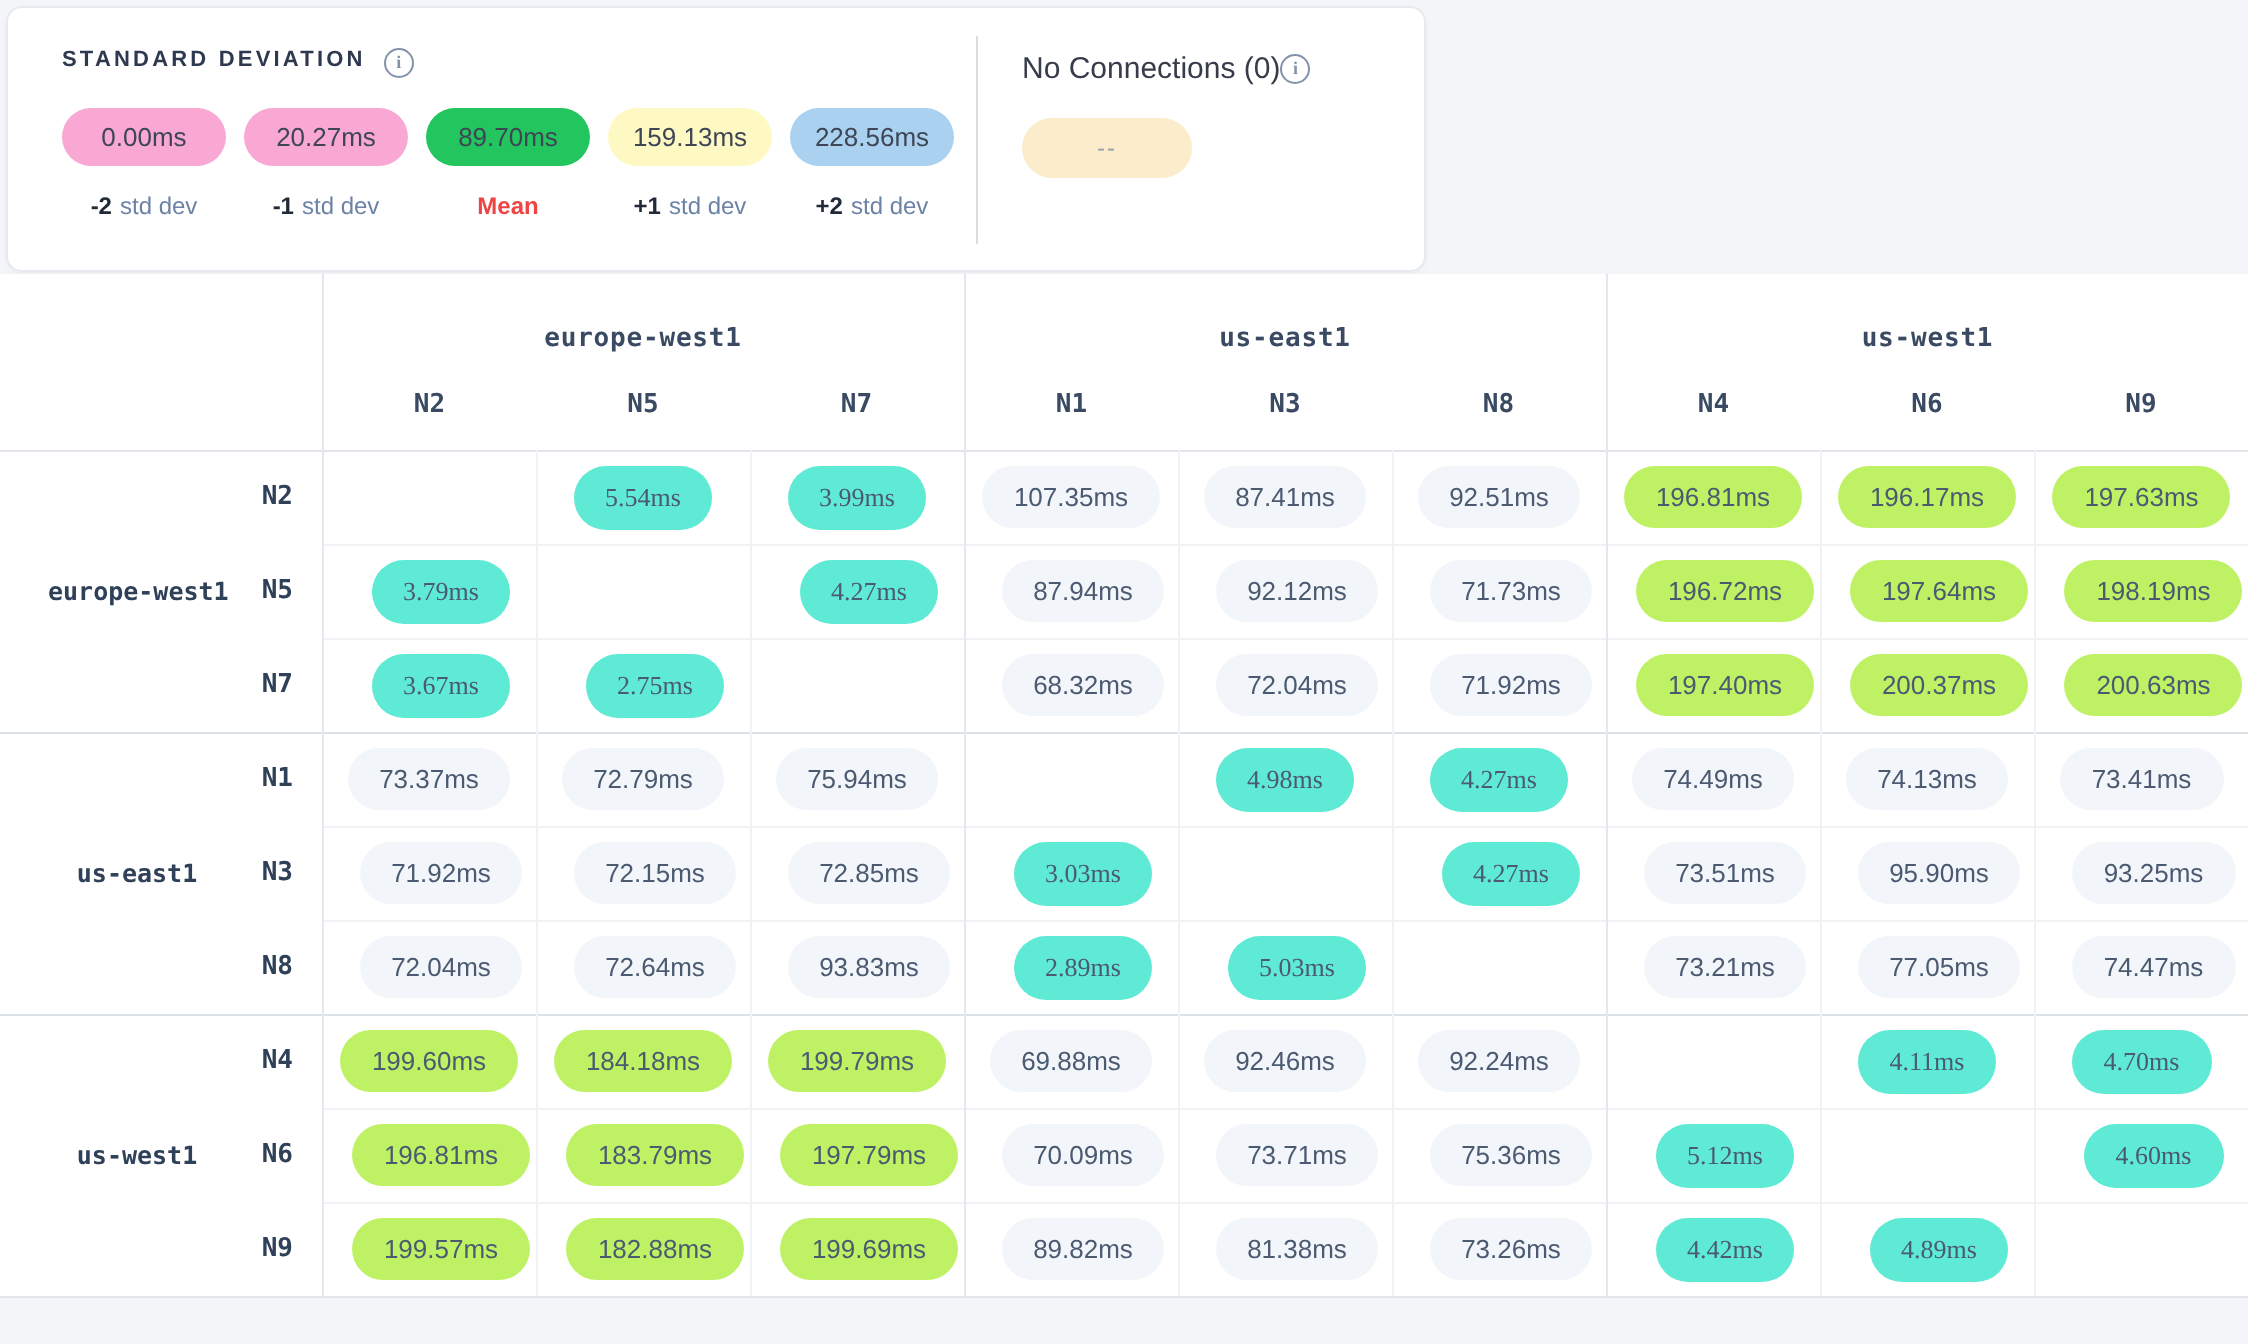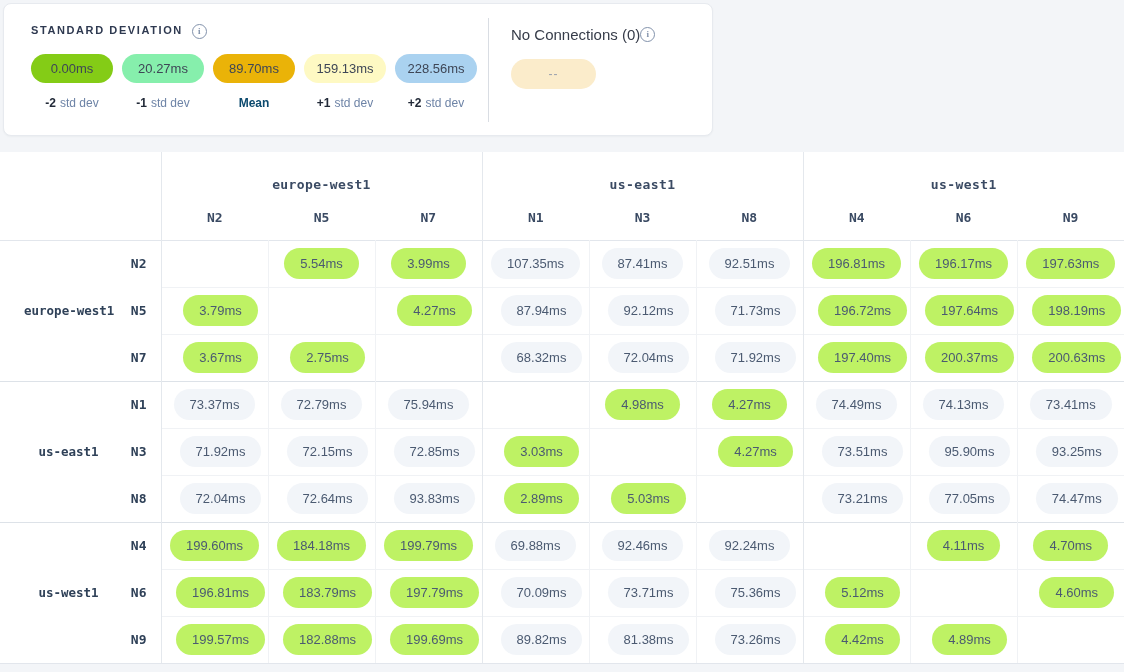--- a/index.html
+++ b/index.html
@@ -36,47 +36,47 @@
     content: "i"; font-size: 9px; font-weight: 700; color: #8292ab;
     font-family: "Liberation Serif", serif; line-height: 1;
   }
   .legend-items { display: flex; gap: 9px; margin-top: 15px; }
   .legend-item { width: 82px; }
   .lpill {
     height: 29px; border-radius: 15px;
     display: flex; align-items: center; justify-content: center;
     font-size: 13px; color: #3e4656;
   }
-  .lg0 { background: #84cc16; }
-  .lg1 { background: #86efac; }
-  .lg2 { background: #eab308; }
+  .lg0 { background: #f9a8d4; }
+  .lg1 { background: #f9a8d4; }
+  .lg2 { background: #22c55e; }
   .lg3 { background: #fef9c3; }
   .lg4 { background: #aad2f0; }
   .llab { margin-top: 13px; text-align: center; font-size: 12px; white-space: nowrap; }
   .lp { font-weight: 700; color: #222a38; }
   .lp:not(:empty) { margin-right: 4px; }
   .ls { color: #6d83a6; }
-  .ls.strong { color: #0c4a6e; font-weight: 700; }
+  .ls.strong { color: #ef4444; font-weight: 700; }
 
   .card-divider {
     position: absolute; left: 484px; top: 14px;
     width: 1px; height: 104px; background: #d9dde3;
   }
   .no-conn { position: absolute; left: 507px; top: 22px; }
   .no-conn-head { display: flex; align-items: center; }
   .no-conn-label { font-size: 15px; color: #363c49; }
   .no-conn-pill {
     margin-top: 16px; width: 85px; height: 30px; border-radius: 16px;
     background: #fbeccb; display: flex; align-items: center; justify-content: center;
     font-size: 12px; color: #9aa1ad; letter-spacing: 1px;
   }
 
   
   .matrix-wrap {
-    position: absolute; left: 0; top: 152px; width: 1124px;
+    position: absolute; left: 0; top: 137px; width: 1124px;
     background: #ffffff; border-bottom: 1px solid #e2e6ec;
   }
   table.matrix {
     width: 1124px; border-collapse: collapse; table-layout: fixed;
   }
   thead { border-bottom: 1px solid #e2e6ec; }
   thead tr.hdr-regions th { height: 50px; vertical-align: middle; padding-top: 14px; }
   thead tr.hdr-nodes th { height: 38px; vertical-align: middle; padding-bottom: 6px; }
   tbody.band { border-top: 1px solid #dde2e8; }
   tbody.band tr { height: 47px; }
@@ -106,21 +106,21 @@
   }
   td.dc.gs, th.gs { border-left: 1px solid #e4e8ed; }
   td.dc.rt { border-top: 1px solid #f0f2f5; padding-left: 12px; }
   th.corner { border-right: 1px solid #e4e8ed; }
 
   .pill {
     display: inline-block; padding: 8px 16px; min-width: 58px;
     border-radius: 17px; font-size: 13px; color: #4b5a71; white-space: nowrap;
     cursor: default;
   }
-  .pg { background: #bef264; }
+  .pg { background: #5eead4; font-family: Liberation Serif, serif; }
   .pn { background: #f2f5f9; }
   .pb { background: #bef264; }
 </style>
 </head>
 <body>
 
 <div class="legend-card">
   <div class="legend-left">
     <div class="legend-title-row">
       <span class="legend-title">STANDARD DEVIATION</span>

